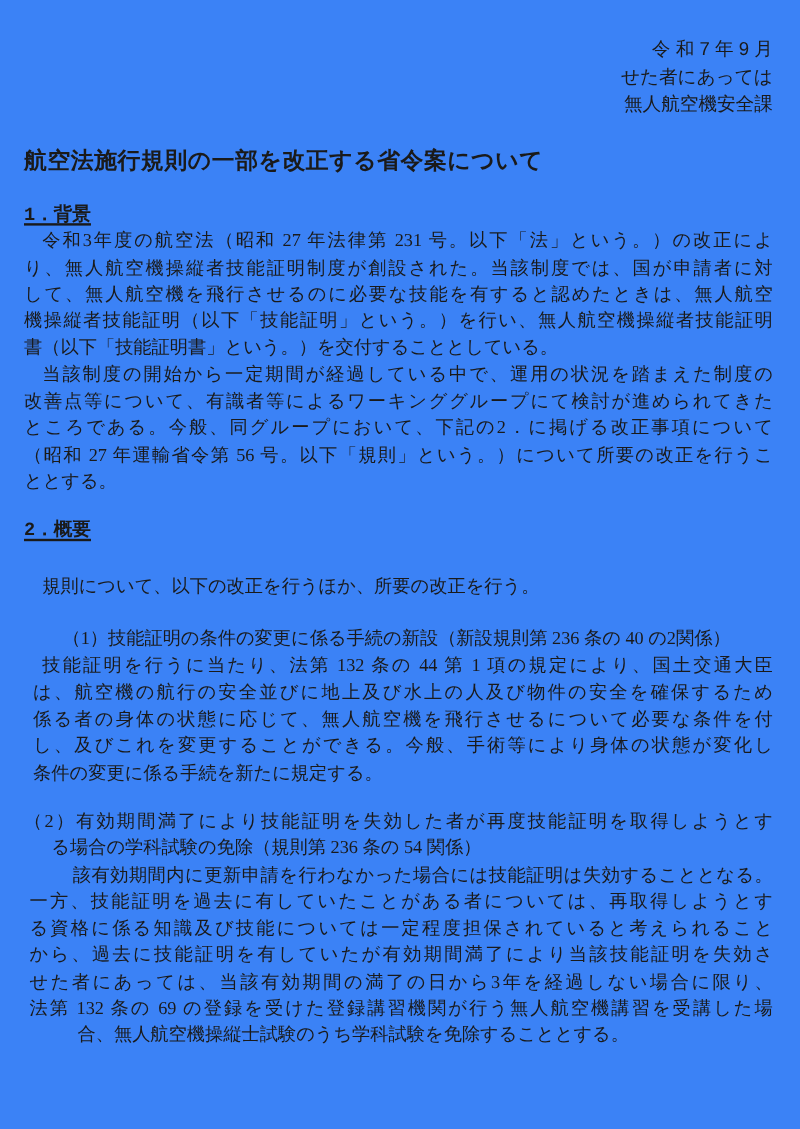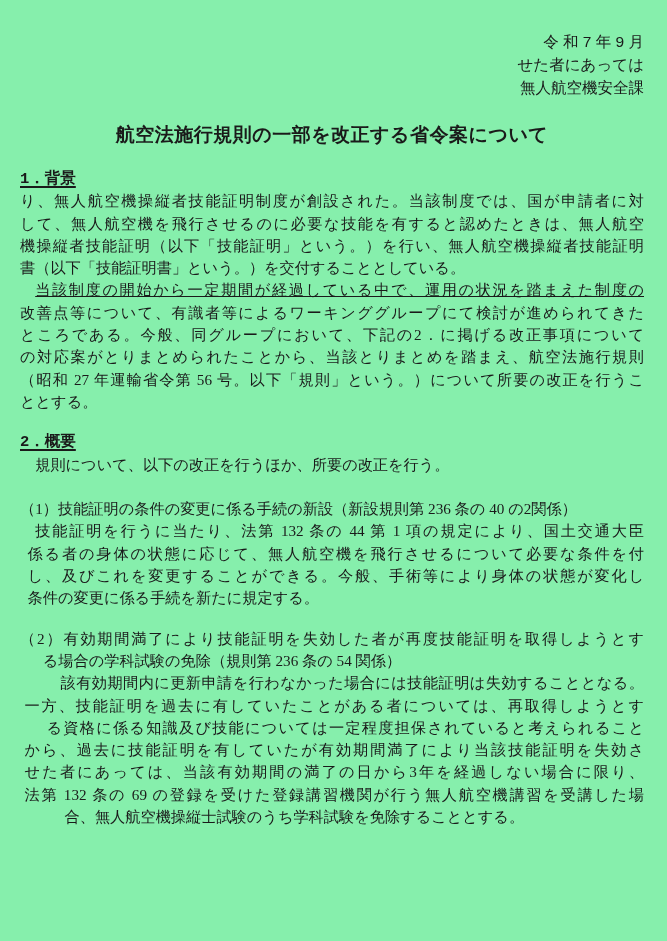--- a/index.html
+++ b/index.html
@@ -1,37 +1,36 @@
 <!DOCTYPE html>
 <html lang="ja"><head>
 <meta charset="utf-8">
 <style>
   html,body{margin:0;padding:0;background:#e8e8e8;}
   .page{
     position:relative;
     width:667px;height:941px;
     margin:0 auto;
-    background:#86efac;
+    background:#3b82f6;
     color:#1a1a1a;
     box-sizing:border-box;
     padding:30px 23px 0 20px;
     overflow:hidden;
     font-family:"Liberation Serif","DejaVu Serif",serif;
   }
   .doc-header{
     text-align:right;
     font-family:"Liberation Sans","DejaVu Sans",sans-serif;
     font-size:15.5px;
     line-height:23px;
     font-weight:500;
   }
   .doc-header .hline{white-space:nowrap;}
   .doc-title{
     margin-top:24px;
-    text-align:center;
     font-family:"Liberation Sans","DejaVu Sans",sans-serif;
     font-weight:700;
     font-size:19px;
     line-height:23px;
     letter-spacing:0.5px;
     white-space:nowrap;
   }
   .doc-body{
     margin-top:22px;
     font-size:15.2px;
@@ -67,52 +66,53 @@
 <div class="page">
   <div class="doc-header">
       <div class="hline">令 和 7 年 9 月</div>
       <div class="hline">せた者にあっては</div>
       <div class="hline">無人航空機安全課</div>
     </div>
   <div class="doc-title">航空法施行規則の一部を改正する省令案について</div>
   <div class="doc-body">
       <div class="sec-heading"><span class="u">1．背景</span></div>
       <div class="para">
+        <div class="line just" style="padding-left: 1em;">令和3年度の航空法（昭和 27 年法律第 231 号。以下「法」という。）の改正によ</div>
         <div class="line just" style="padding-left: 0em;">り、無人航空機操縦者技能証明制度が創設された。当該制度では、国が申請者に対</div>
         <div class="line just" style="padding-left: 0em;">して、無人航空機を飛行させるのに必要な技能を有すると認めたときは、無人航空</div>
         <div class="line just" style="padding-left: 0em;">機操縦者技能証明（以下「技能証明」という。）を行い、無人航空機操縦者技能証明</div>
         <div class="line" style="padding-left: 0em;">書（以下「技能証明書」という。）を交付することとしている。</div>
       </div>
       <div class="para">
-        <div class="line just" style="padding-left: 1em; text-decoration: underline;">当該制度の開始から一定期間が経過している中で、運用の状況を踏まえた制度の</div>
+        <div class="line just" style="padding-left: 1em;">当該制度の開始から一定期間が経過している中で、運用の状況を踏まえた制度の</div>
         <div class="line just" style="padding-left: 0em;">改善点等について、有識者等によるワーキンググループにて検討が進められてきた</div>
         <div class="line just" style="padding-left: 0em;">ところである。今般、同グループにおいて、下記の2．に掲げる改正事項について</div>
-        <div class="line just" style="padding-left: 0em;">の対応案がとりまとめられたことから、当該とりまとめを踏まえ、航空法施行規則</div>
         <div class="line just" style="padding-left: 0em;">（昭和 27 年運輸省令第 56 号。以下「規則」という。）について所要の改正を行うこ</div>
         <div class="line" style="padding-left: 0em;">ととする。</div>
       </div>
       <div class="gap-small"></div>
       <div class="sec-heading"><span class="u">2．概要</span></div>
       <div class="para">
-        <div class="line" style="padding-left: 1em;">規則について、以下の改正を行うほか、所要の改正を行う。</div>
+        <div class="line" style="padding-left: 1em; margin-top: 24px;">規則について、以下の改正を行うほか、所要の改正を行う。</div>
       </div>
       <div class="gap-line"></div>
       <div class="para">
-        <div class="line" style="padding-left: 0em;">（1）技能証明の条件の変更に係る手続の新設（新設規則第 236 条の 40 の2関係）</div>
+        <div class="line" style="padding-left: 0em; margin-left: 32px;">（1）技能証明の条件の変更に係る手続の新設（新設規則第 236 条の 40 の2関係）</div>
         <div class="line just" style="padding-left: 1em;">技能証明を行うに当たり、法第 132 条の 44 第 1 項の規定により、国土交通大臣</div>
+        <div class="line just" style="padding-left: 0.5em;">は、航空機の航行の安全並びに地上及び水上の人及び物件の安全を確保するため</div>
         <div class="line just" style="padding-left: 0.5em;">係る者の身体の状態に応じて、無人航空機を飛行させるについて必要な条件を付</div>
         <div class="line just" style="padding-left: 0.5em;">し、及びこれを変更することができる。今般、手術等により身体の状態が変化し</div>
         <div class="line" style="padding-left: 0.5em;">条件の変更に係る手続を新たに規定する。</div>
       </div>
       <div class="gap-small"></div>
       <div class="para">
         <div class="line just" style="padding-left: 0em;">（2）有効期間満了により技能証明を失効した者が再度技能証明を取得しようとす</div>
         <div class="line" style="padding-left: 1.5em;">る場合の学科試験の免除（規則第 236 条の 54 関係）</div>
         <div class="line just" style="padding-left: 0.3em; margin-left: 36px;">該有効期間内に更新申請を行わなかった場合には技能証明は失効することとなる。</div>
         <div class="line just" style="padding-left: 0.3em;">一方、技能証明を過去に有していたことがある者については、再取得しようとす</div>
-        <div class="line just" style="padding-left: 0.3em; margin-left: 22px;">る資格に係る知識及び技能については一定程度担保されていると考えられること</div>
+        <div class="line just" style="padding-left: 0.3em;">る資格に係る知識及び技能については一定程度担保されていると考えられること</div>
         <div class="line just" style="padding-left: 0.3em;">から、過去に技能証明を有していたが有効期間満了により当該技能証明を失効さ</div>
         <div class="line just" style="padding-left: 0.3em;">せた者にあっては、当該有効期間の満了の日から3年を経過しない場合に限り、</div>
         <div class="line just" style="padding-left: 0.3em;">法第 132 条の 69 の登録を受けた登録講習機関が行う無人航空機講習を受講した場</div>
         <div class="line" style="padding-left: 0.3em; margin-left: 40px;">合、無人航空機操縦士試験のうち学科試験を免除することとする。</div>
       </div>
     </div>
 </div>
 
 </body></html>

